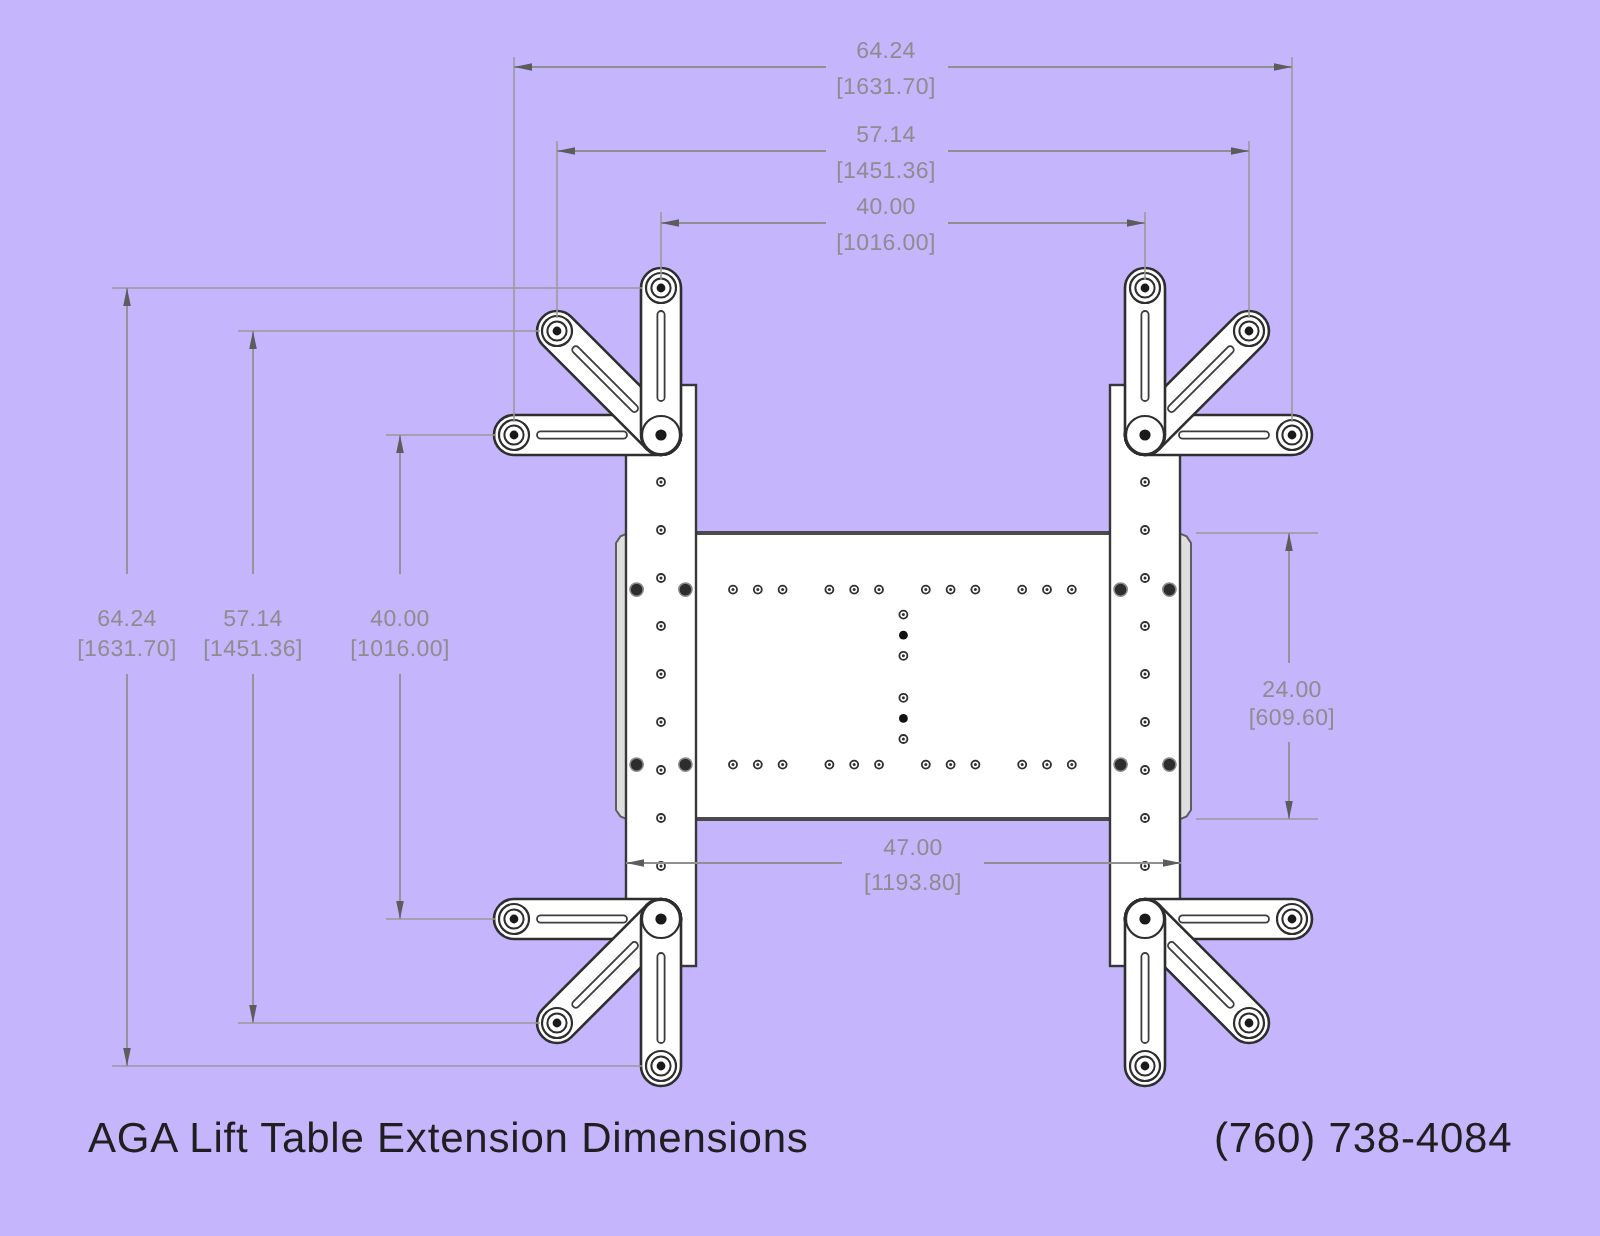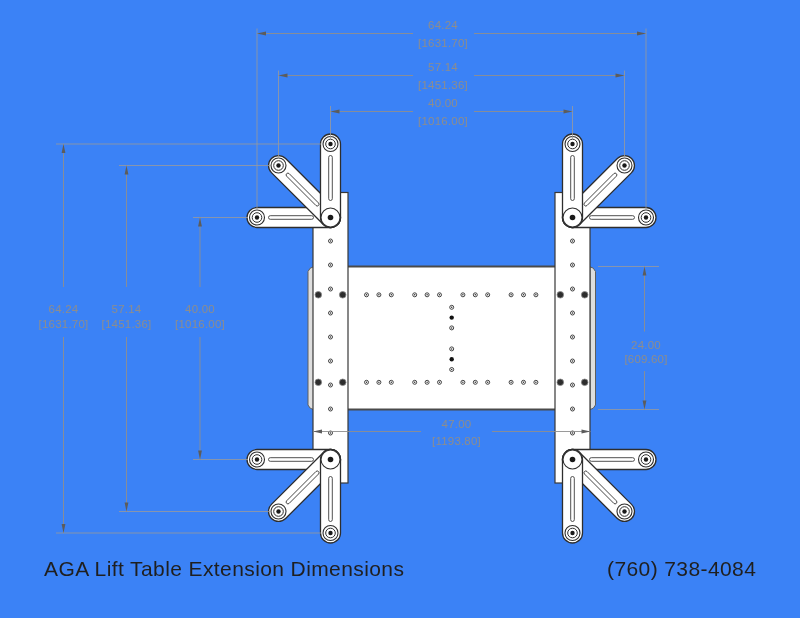--- a/index.html
+++ b/index.html
@@ -1,16 +1,16 @@
 <!DOCTYPE html>
 <html><head>
 <meta charset="utf-8">
 <style>
   html,body{margin:0;padding:0;background:#fff;}
-  #canvas{position:relative;width:800px;height:618px;background:#3b82f6;overflow:hidden;
+  #canvas{position:relative;width:800px;height:618px;background:#c4b5fd;overflow:hidden;
           font-family:"Liberation Sans", sans-serif;}
   svg{display:block;}
   .dimline{stroke:#8f8f8f;stroke-width:0.9;fill:none;}
   .extline{stroke:#9a9a9a;stroke-width:0.8;fill:none;}
   .arrow{fill:#5c5c5c;stroke:none;}
   .dimtext{fill:#8d8d8d;font-size:11.5px;letter-spacing:0.2px;text-anchor:middle;}
   .part{fill:#ffffff;stroke:#383838;stroke-width:1.2;}
   .platform{fill:#ffffff;stroke:#4a4a4a;stroke-width:2;}
   .strip{fill:#dedede;stroke:#5e5e5e;stroke-width:1;}
   .armshape{fill:#ffffff;stroke:#2e2e2e;stroke-width:1.3;}

